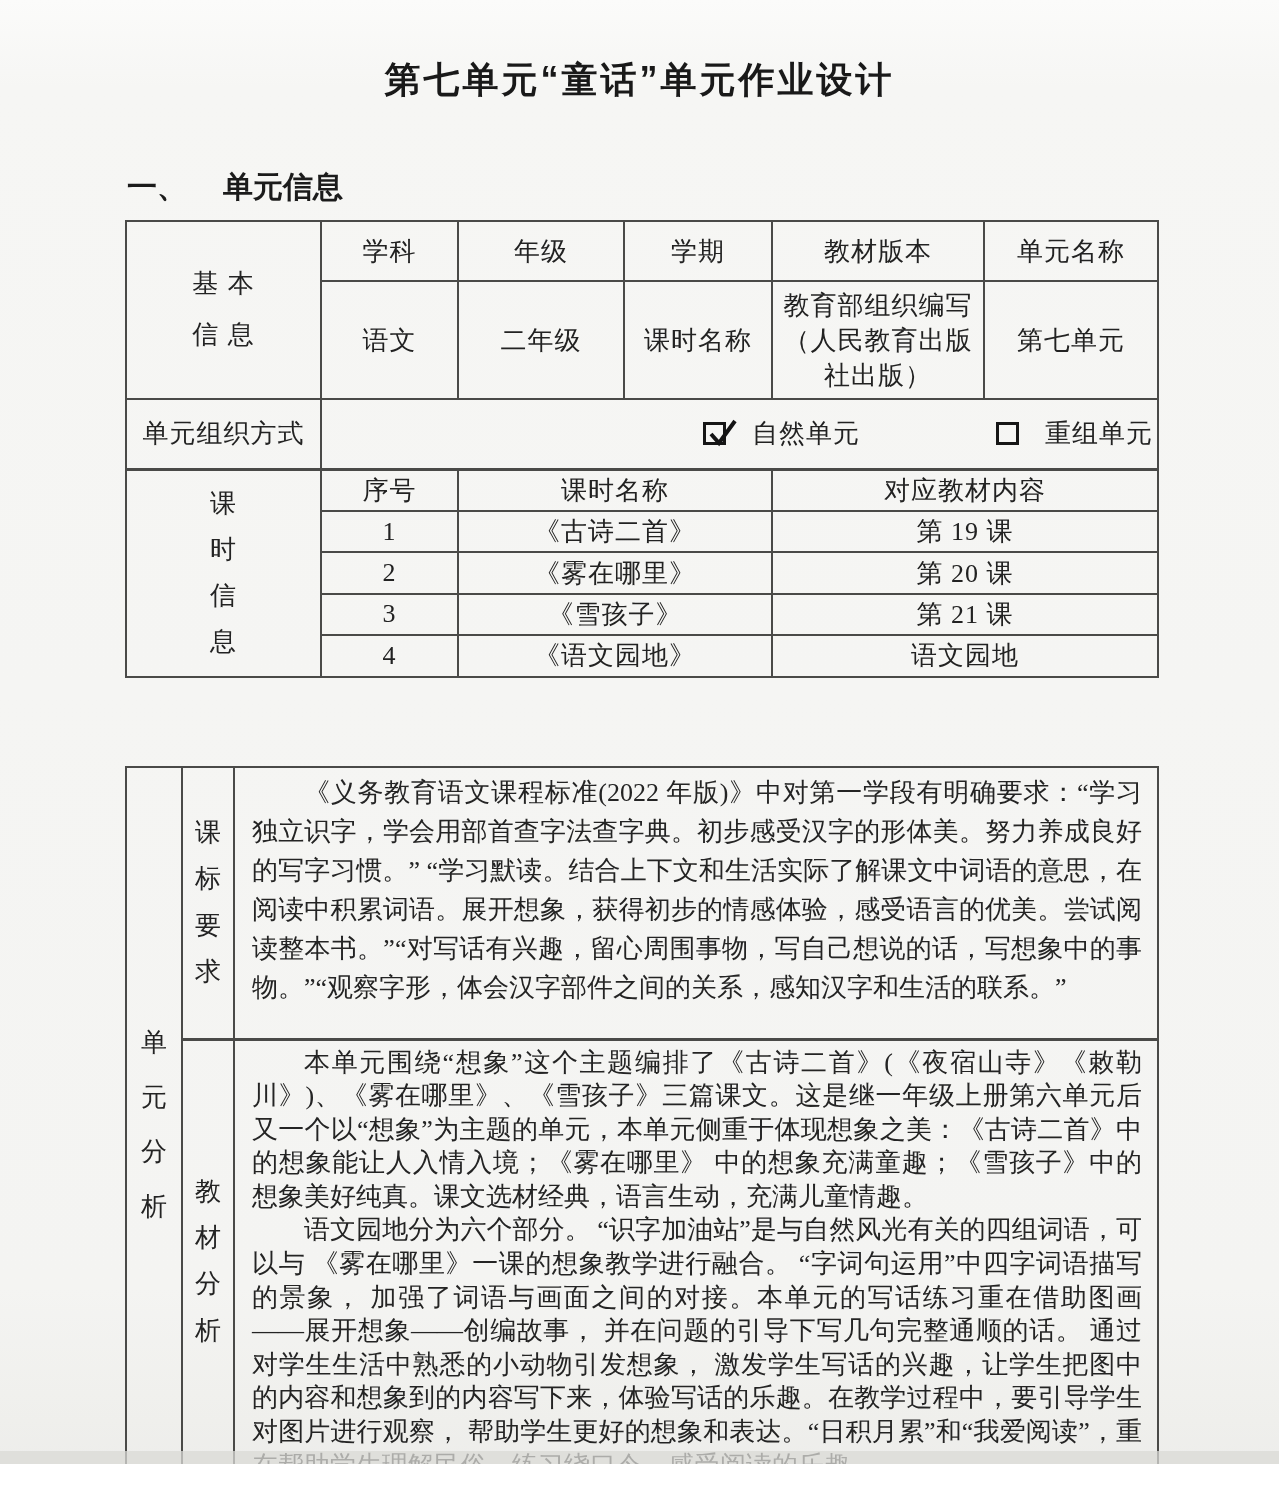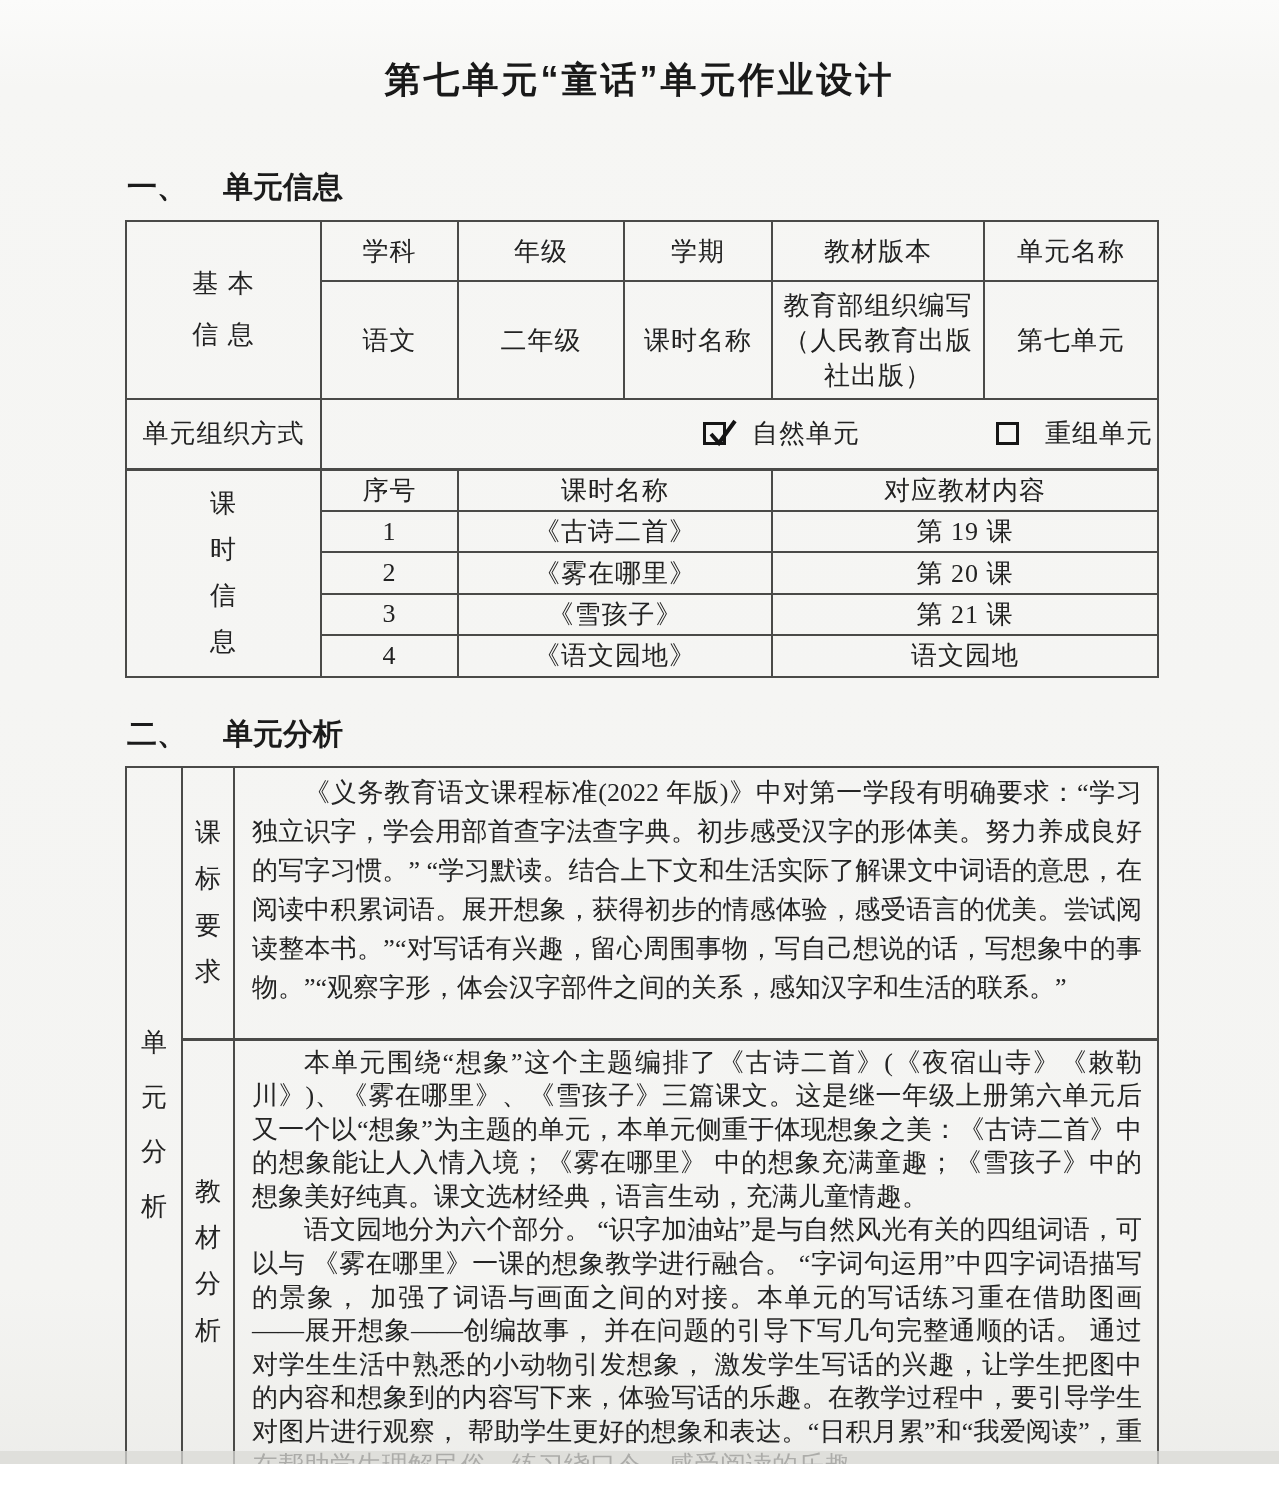--- a/index.html
+++ b/index.html
@@ -157,23 +157,20 @@
       <td colspan="2">第 21 课</td>
     </tr>
     <tr class="r-lesson">
       <td>4</td>
       <td colspan="2">《语文园地》</td>
       <td colspan="2">语文园地</td>
     </tr>
   </tbody>
     </table>
 
-  <div class="section-heading sh2">
-    <span class="sec-num">二、</span><span>单元分析</span>
-  </div>
 
   <table class="t2">
     <colgroup>
       <col style="width:56px">
         <col style="width:52px">
         <col style="width:924px">
     </colgroup>
     <tbody>
         <tr style="height:272px">
       <td rowspan="2" class="label-cell">

